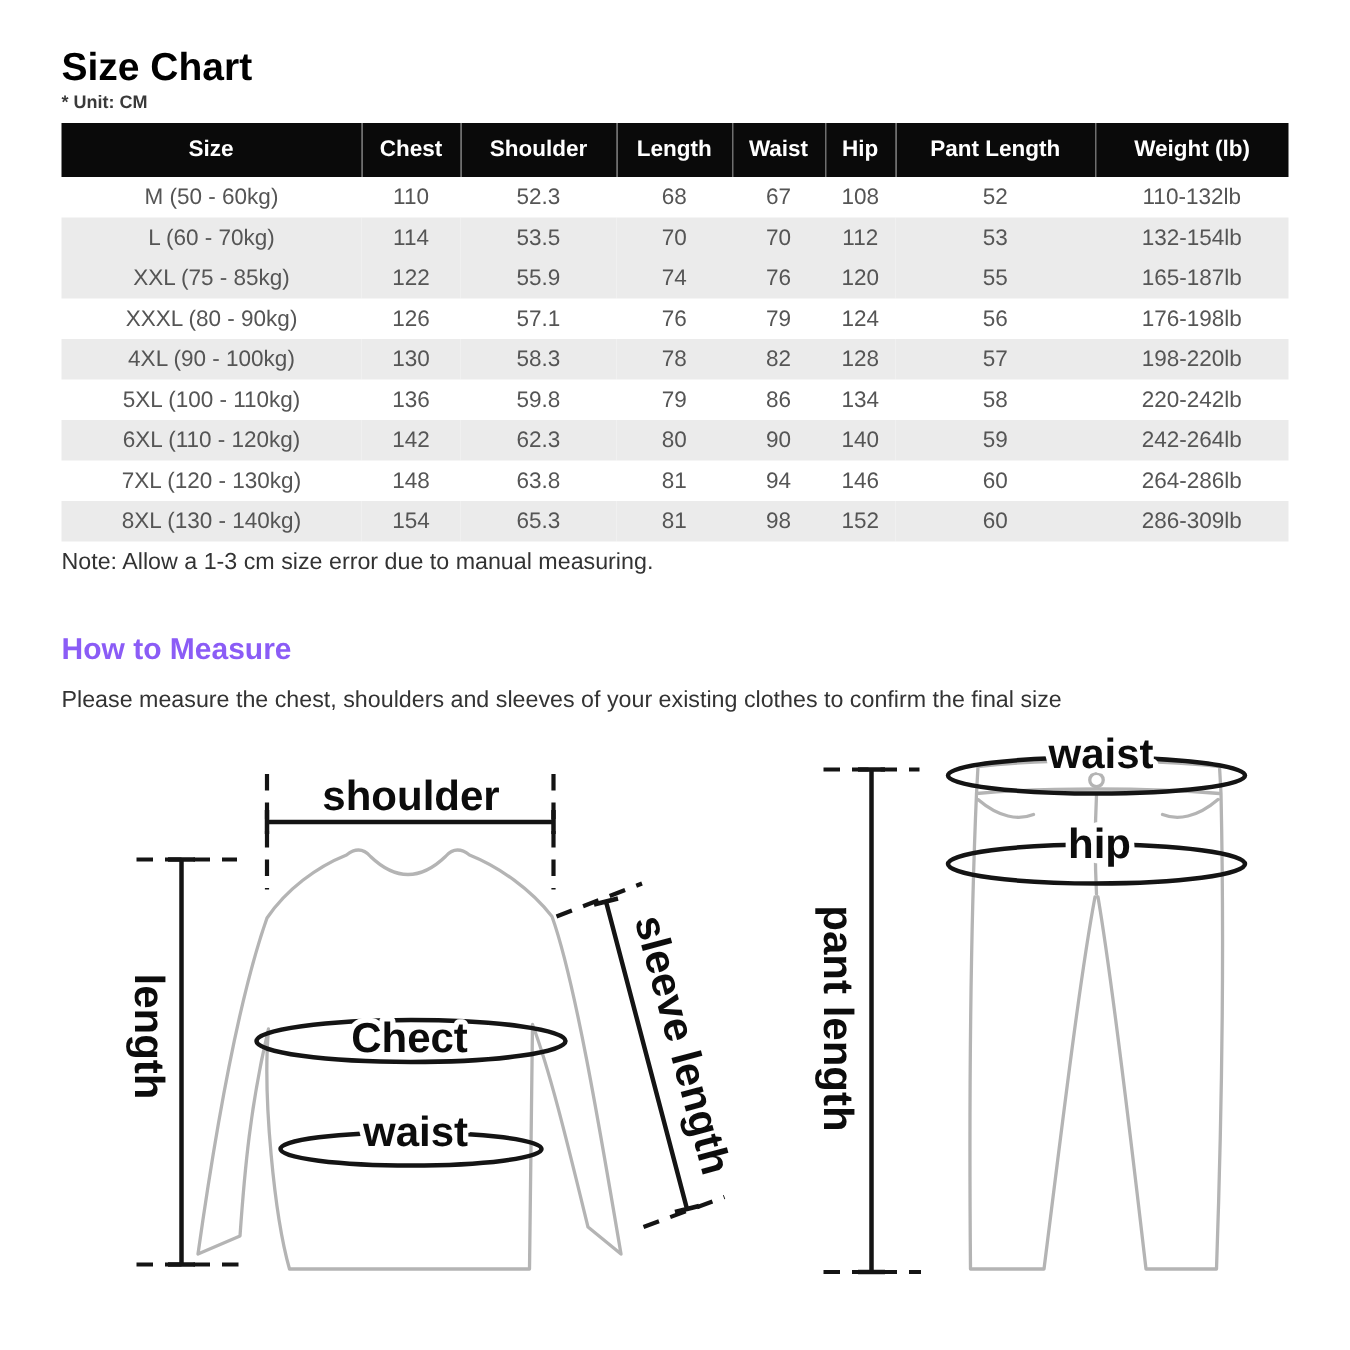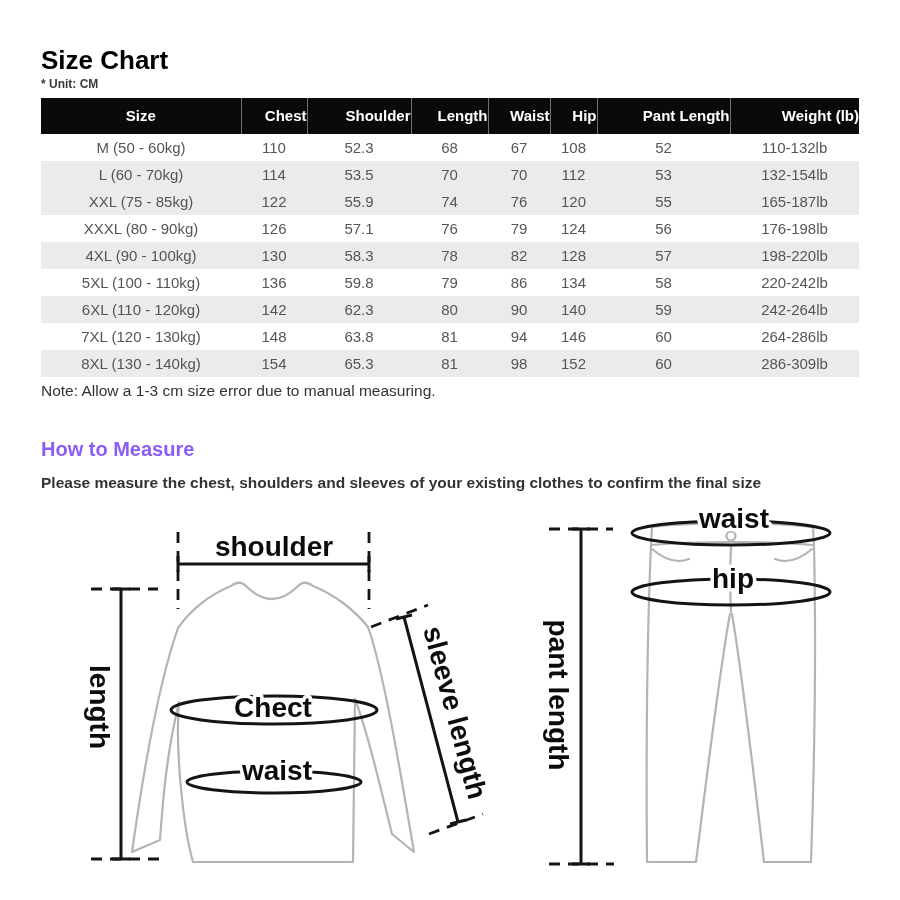--- a/index.html
+++ b/index.html
@@ -2,35 +2,35 @@
 <html style="--header-bg: #0a0a0a; --header-text: #ffffff; --row-stripe: #ebebeb; --body-text: #555555; --outline-gray: #b4b4b4; --annotation-black: #141414;"><head>
 <meta charset="utf-8">
 <style>
   :root{
     --header-bg:#0a0a0a; --header-text:#ffffff; --row-stripe:#ebebeb;
     --body-text:#555555; --outline-gray:#b4b4b4; --annotation-black:#141414;
   }
   html,body{margin:0;padding:0;background:#ffffff;}
   body{width:900px;height:900px;overflow:hidden;
        font-family:"Liberation Sans",sans-serif;color:#222;}
-  .page{padding:44px 40px 0 41px;}
+  .page{padding:28px 40px 0 41px;}
   h1.title{margin:0;font-size:26px;line-height:1.25;font-weight:bold;color:#000;}
   .unit-note{font-size:12px;font-weight:bold;color:#3a3a3a;}
   table.size-table{margin-top:7px;width:818px;border-collapse:collapse;table-layout:fixed;}
   table.size-table thead th{
     background:var(--header-bg);color:var(--header-text);
     font-size:15px;font-weight:600;height:36px;padding:0;text-align:center;white-space:nowrap;}
-  table.size-table thead th + th{border-left:1px solid #6e6e6e;text-align:right;}
+  table.size-table thead th + th{border-left:1px solid #6e6e6e;}
   table.size-table tbody td{
     text-align:center;font-size:15px;color:var(--body-text);
     height:27px;line-height:27px;padding:0;white-space:nowrap;}
   table.size-table tbody tr.alt{background:var(--row-stripe);}
   .measure-note{margin-top:5px;font-size:15.5px;color:#333;}
   h2.subtitle-head{margin:38px 0 0 0;font-size:20px;font-weight:bold;color:#8b5cf6;}
-  .measure-sub{margin-top:13px;font-size:15.5px;color:#333;font-weight:bold;}
+  .measure-sub{margin-top:13px;font-size:15.5px;color:#333;}
   svg.diagram{display:block;margin-top:5px;}
   .outline{fill:none;stroke:var(--outline-gray);stroke-width:2.2;
            stroke-linecap:round;stroke-linejoin:round;}
   .ann{fill:none;stroke:var(--annotation-black);stroke-width:3;}
   .dash{fill:none;stroke:var(--annotation-black);stroke-width:2.8;stroke-dasharray:11 8;}
   .lbl{font-family:"Liberation Sans",sans-serif;font-size:28px;font-weight:bold;
        fill:#0c0c0c;text-anchor:middle;paint-order:stroke fill;
        stroke:#ffffff;stroke-width:7px;stroke-linejoin:round;}
 </style>
 </head>

